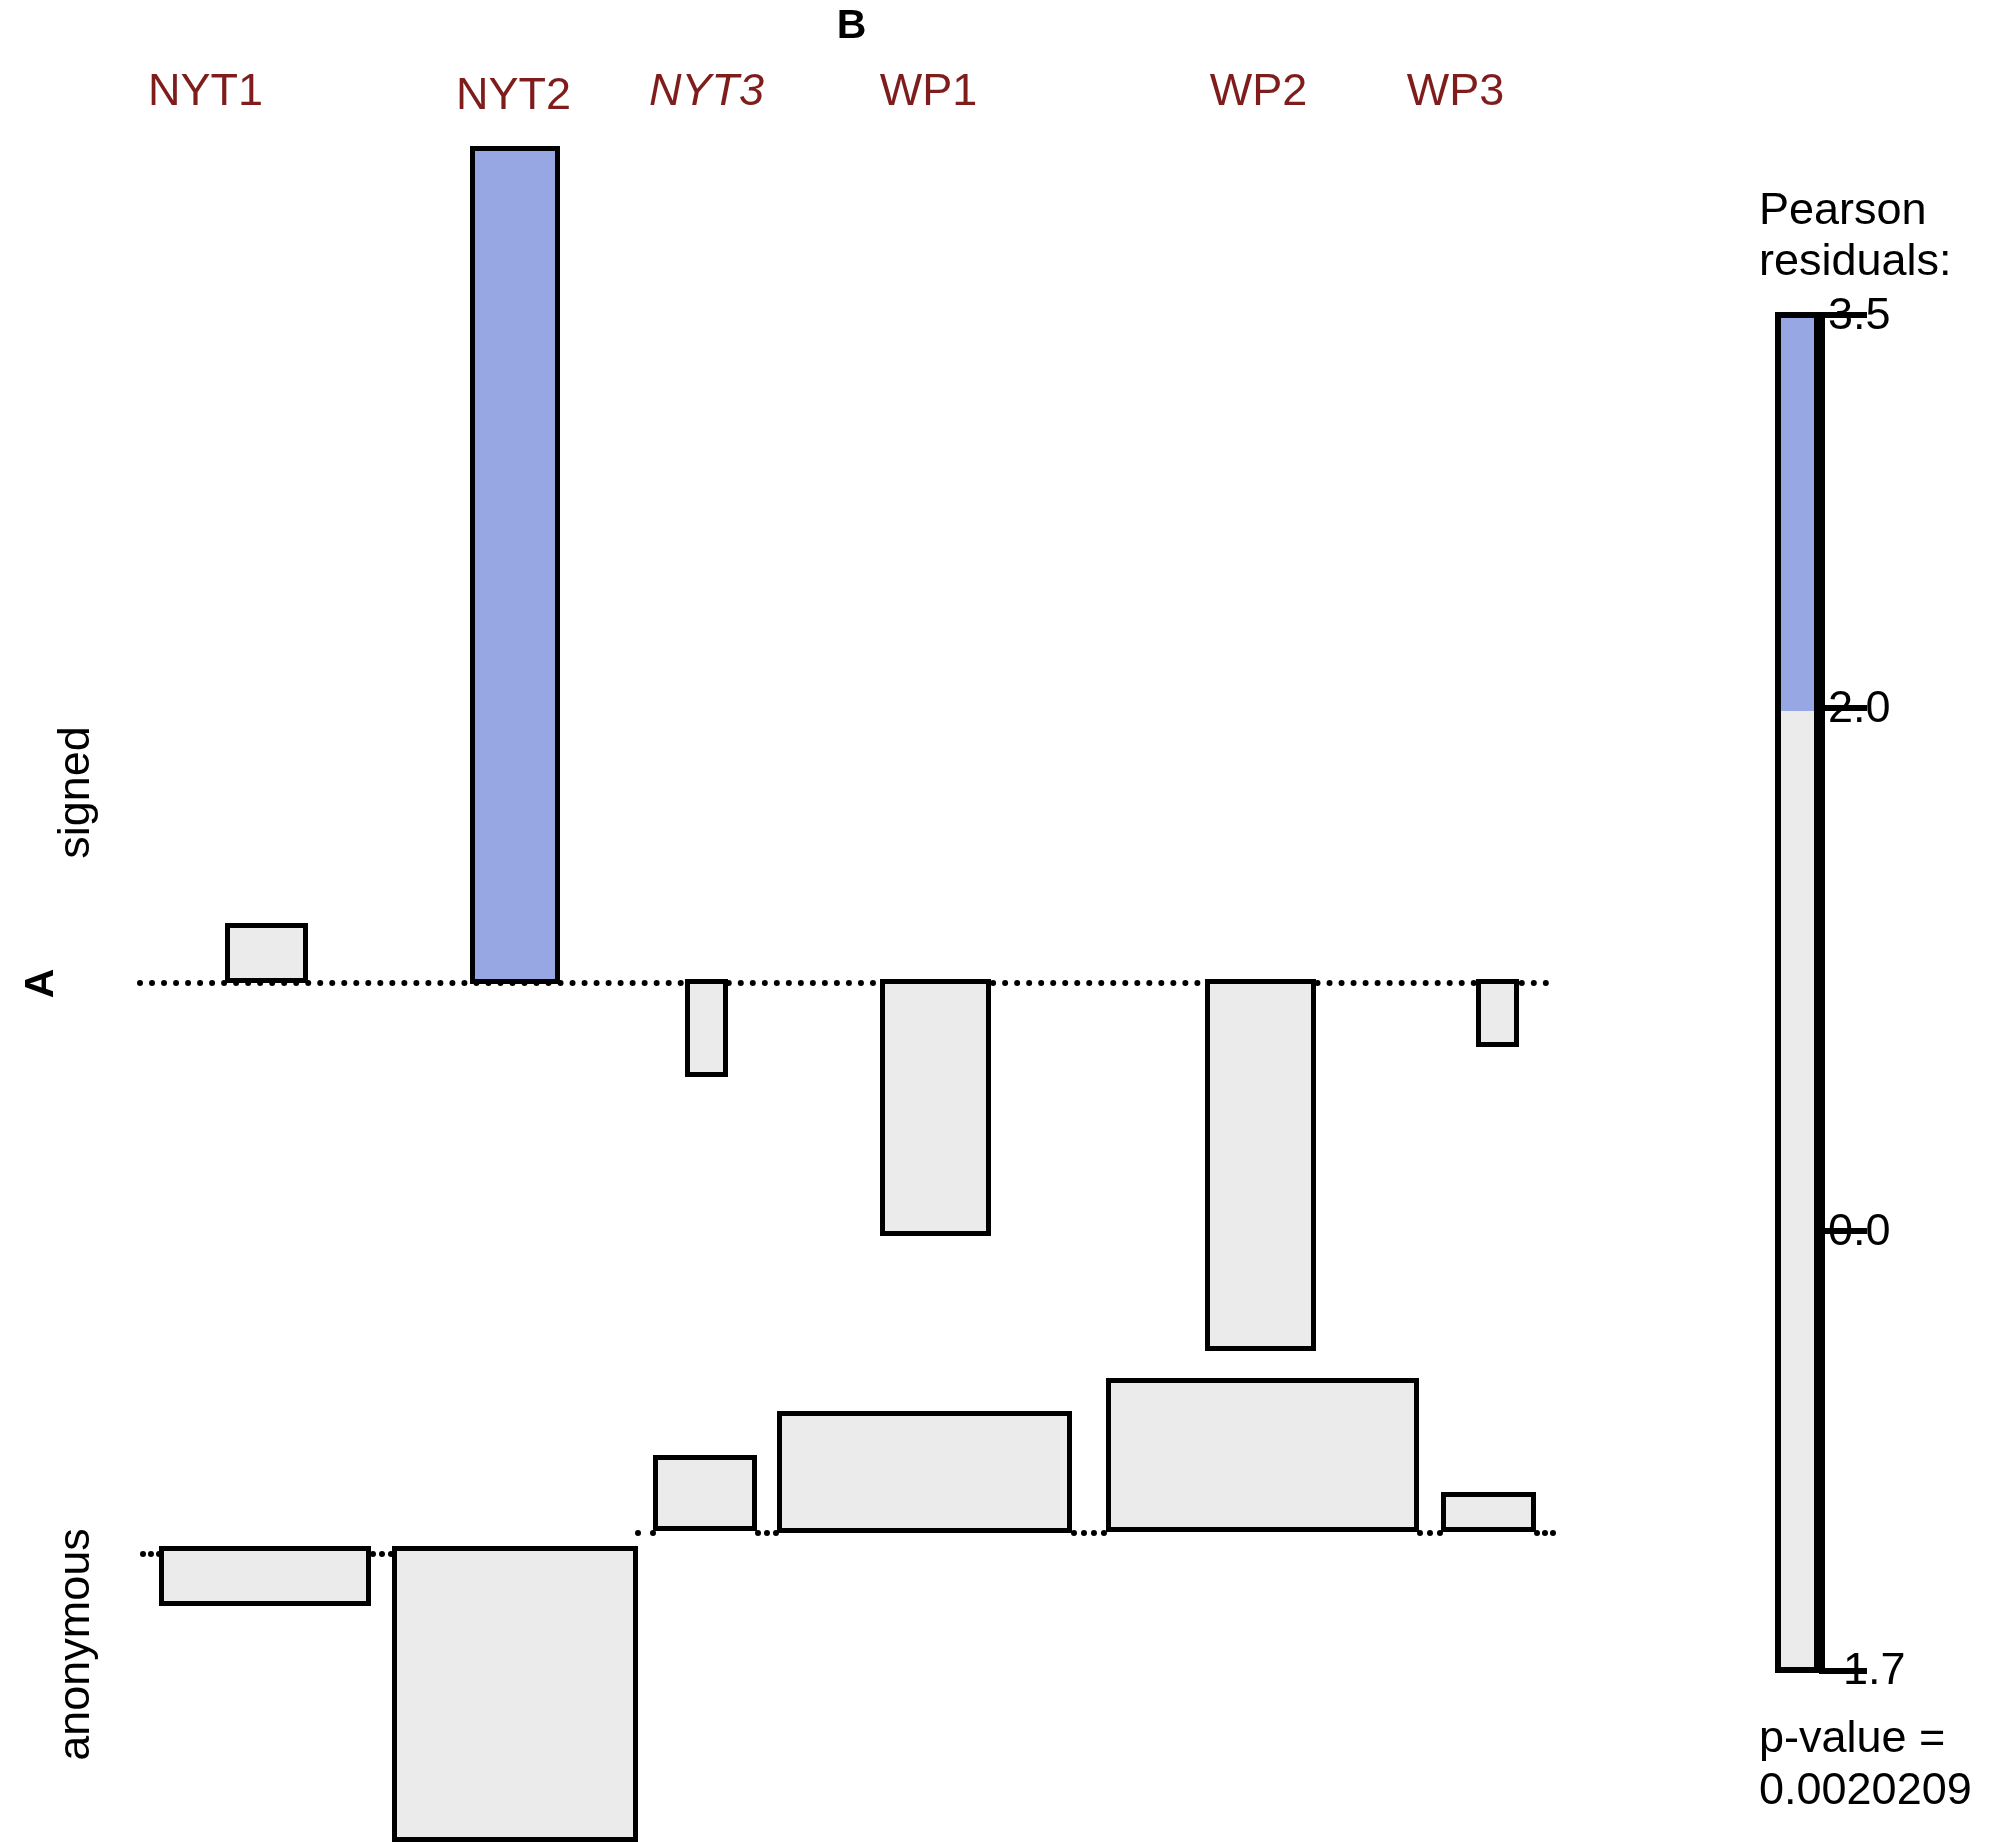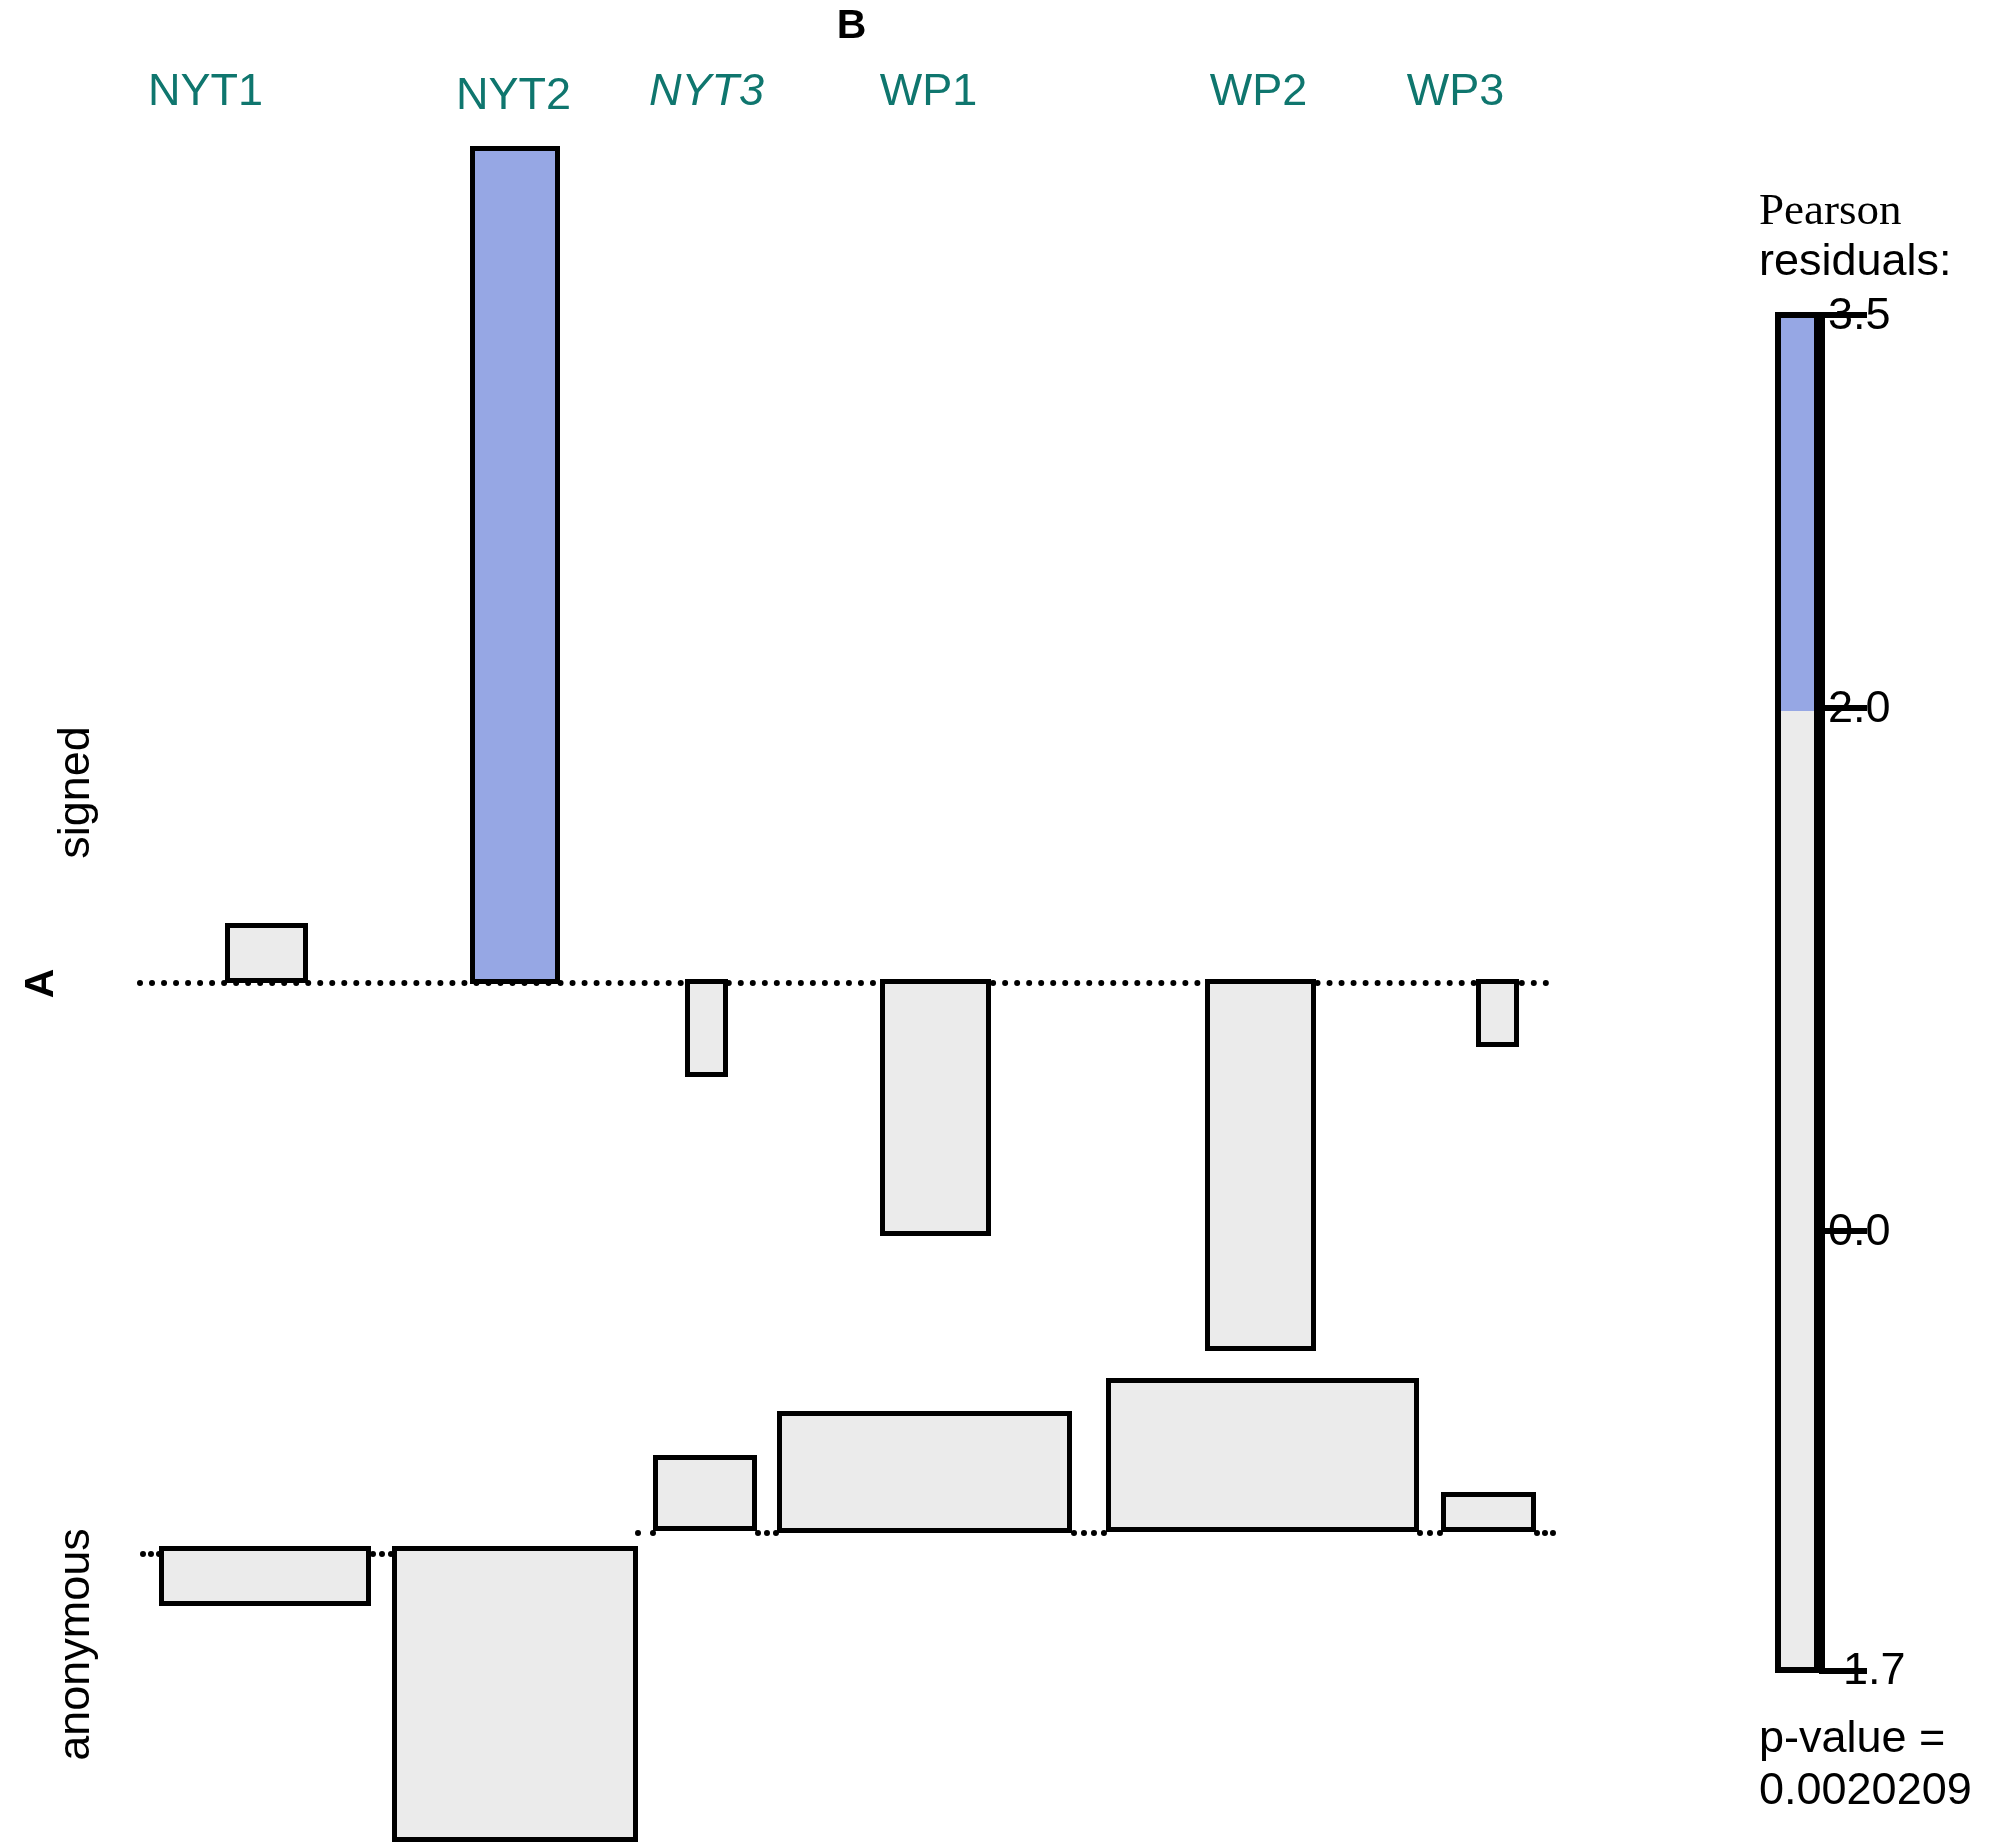--- a/index.html
+++ b/index.html
@@ -7,21 +7,21 @@
   body{font-family:"Liberation Sans", sans-serif;color:#000;}
   #root{position:relative;width:1996px;height:1842px;background:#fff;overflow:hidden;}
 
   
   .col-label{
     position:absolute;
     font-size:45px;
     line-height:45px;
     text-align:center;
     white-space:nowrap;
-    color:#0f766e;
+    color:#7f1d1d;
   }
   .var-b-label{
     position:absolute;
     font-size:41px;
     font-weight:bold;
     line-height:41px;
     text-align:center;
     white-space:nowrap;
   }
   .var-a-label{
@@ -144,21 +144,21 @@
   <div class="tile" style="left:392px;top:1546px;width:246px;height:296px;"></div>
 
   <div class="tile" style="left:653px;top:1455px;width:104px;height:76px;"></div>
 
   <div class="tile" style="left:777px;top:1411px;width:295px;height:122px;"></div>
 
   <div class="tile" style="left:1106px;top:1378px;width:313px;height:154px;"></div>
 
   <div class="tile" style="left:1441px;top:1492px;width:95px;height:40px;"></div>
 
-  <div class="legend-title" style="left:1759px;top:184px;font-family:Liberation Serif, serif;">Pearson</div>
+  <div class="legend-title" style="left:1759px;top:184px;">Pearson</div>
   <div class="legend-title" style="left:1759px;top:235px;">residuals:</div>
 
   <div class="legend-bar" style="left:1775px;top:312px;width:45px;height:1361px;">
 
     <div class="legend-seg" style="top:0;height:393px;background:#96a7e4;"></div>
     <div class="legend-seg" style="top:393px;bottom:0;background:#ebebeb;"></div>
   </div>
 
   <div class="legend-axis" style="left:1819px;top:312px;height:1361px;"></div>
 

